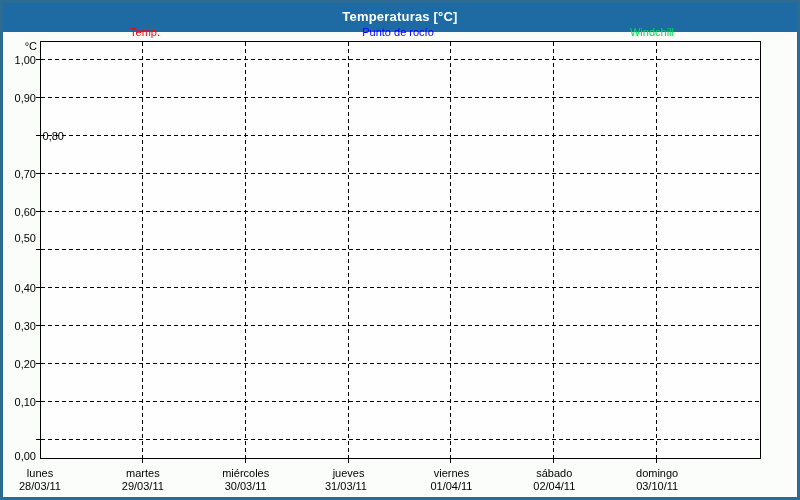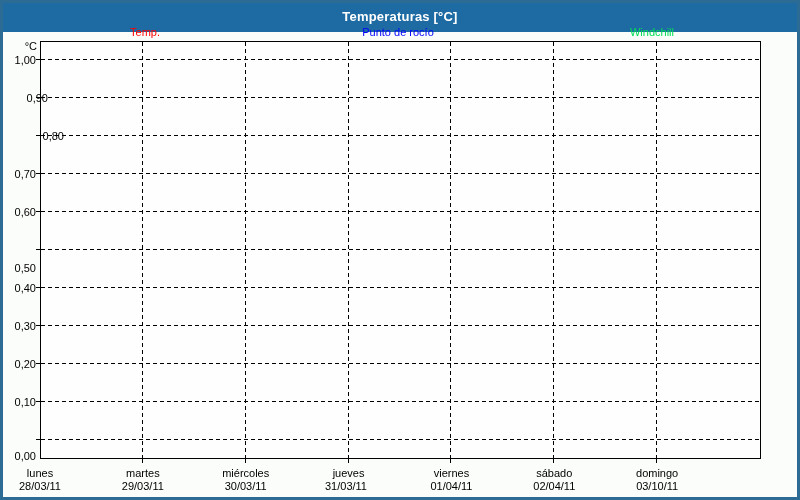--- a/index.html
+++ b/index.html
@@ -87,25 +87,25 @@
       <line x1="450.5" y1="458.5" x2="450.5" y2="463" stroke="#000000" stroke-width="1" shape-rendering="crispEdges"></line>
       <line x1="553.5" y1="42" x2="553.5" y2="458" stroke="#000000" stroke-width="1" shape-rendering="crispEdges" stroke-dasharray="4 3"></line>
       <line x1="553.5" y1="458.5" x2="553.5" y2="463" stroke="#000000" stroke-width="1" shape-rendering="crispEdges"></line>
       <line x1="656.5" y1="42" x2="656.5" y2="458" stroke="#000000" stroke-width="1" shape-rendering="crispEdges" stroke-dasharray="4 3"></line>
       <line x1="656.5" y1="458.5" x2="656.5" y2="463" stroke="#000000" stroke-width="1" shape-rendering="crispEdges"></line>
     </svg>
 
   <div class="labels-layer">
     <div class="unit">°C</div>
   <div class="ytick-label" style="top: 53px;">1,00</div>
-      <div class="ytick-label" style="top: 91px; padding-left: 12px;">0,90</div>
+      <div class="ytick-label" style="top: 91px;">0,90</div>
       <div class="ytick-label" style="top: 129px; margin-left: 28px;">0,80</div>
       <div class="ytick-label" style="top: 167px;">0,70</div>
       <div class="ytick-label" style="top: 205px;">0,60</div>
-      <div class="ytick-label" style="top: 261px; text-align: right;">0,50</div>
+      <div class="ytick-label" style="top: 231px; text-align: right;">0,50</div>
       <div class="ytick-label" style="top: 281px;">0,40</div>
       <div class="ytick-label" style="top: 319px;">0,30</div>
       <div class="ytick-label" style="top: 357px;">0,20</div>
       <div class="ytick-label" style="top: 395px;">0,10</div>
       <div class="ytick-label" style="top: 433px; margin-top: 16px;">0,00</div>
       <div class="xday-label" style="left: -11px; top: 467px;">lunes</div>
       <div class="xdate-label" style="left: -11px; top: 480px;">28/03/11</div>
       <div class="xday-label" style="left: 91.8571px; top: 467px;">martes</div>
       <div class="xdate-label" style="left: 91.8571px; top: 480px;">29/03/11</div>
       <div class="xday-label" style="left: 194.714px; top: 467px;">miércoles</div>

